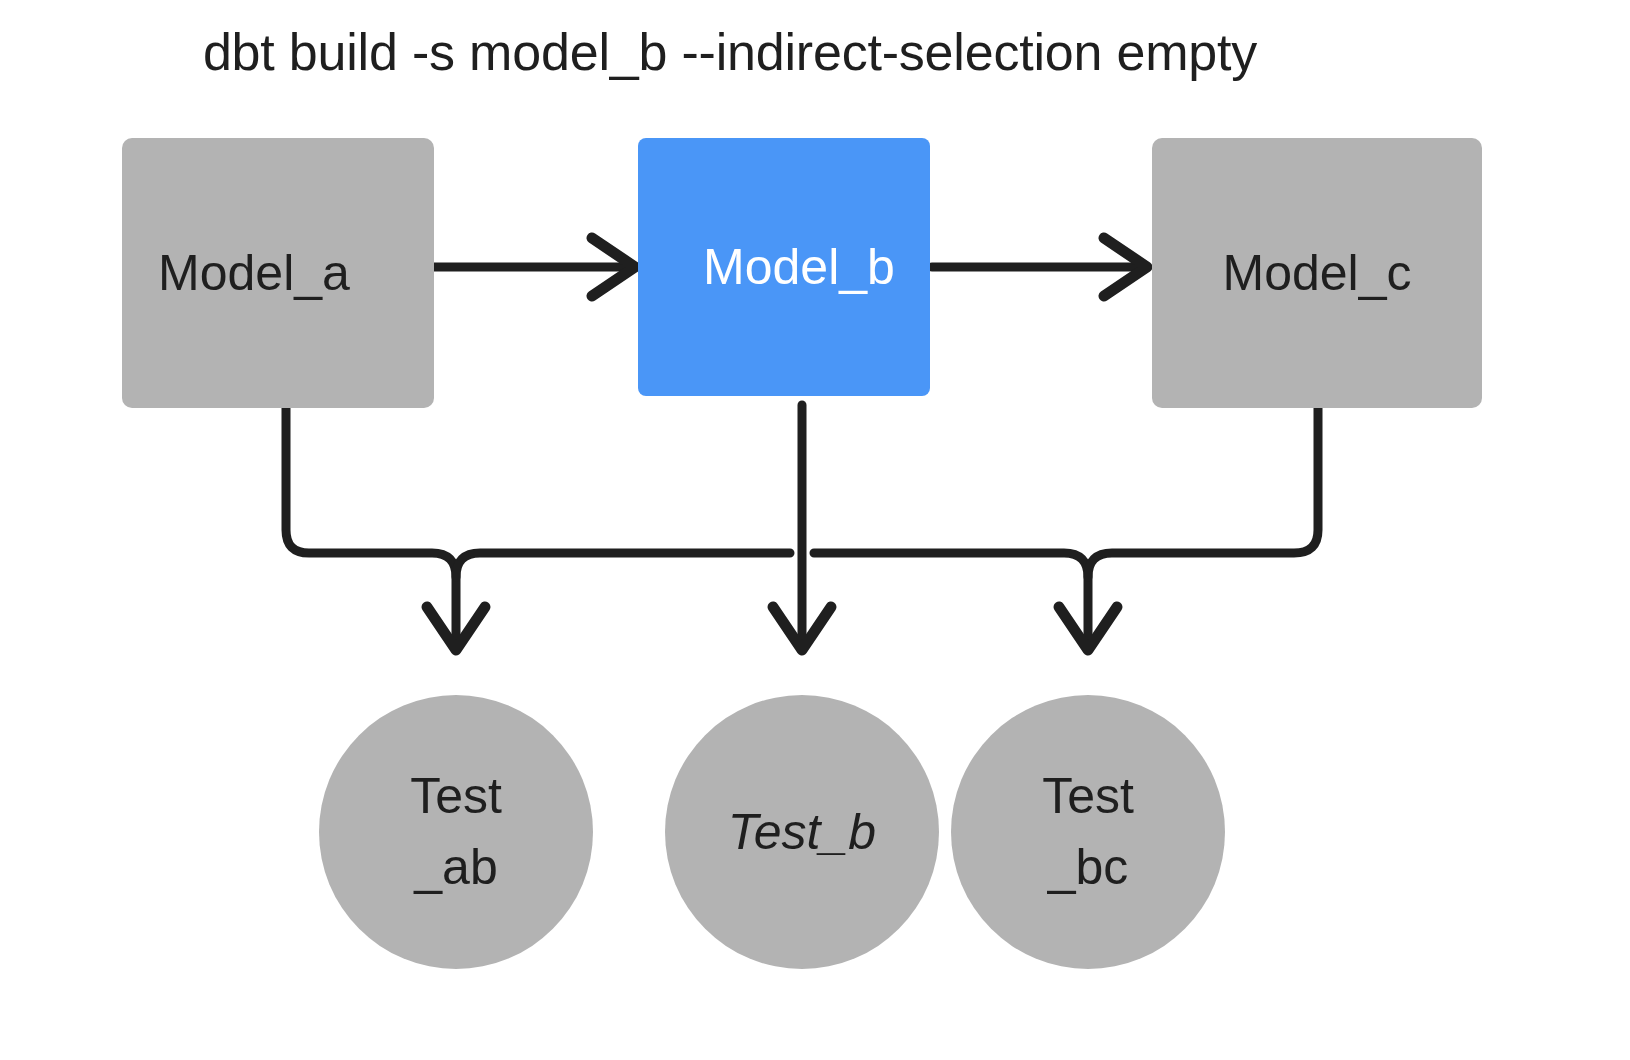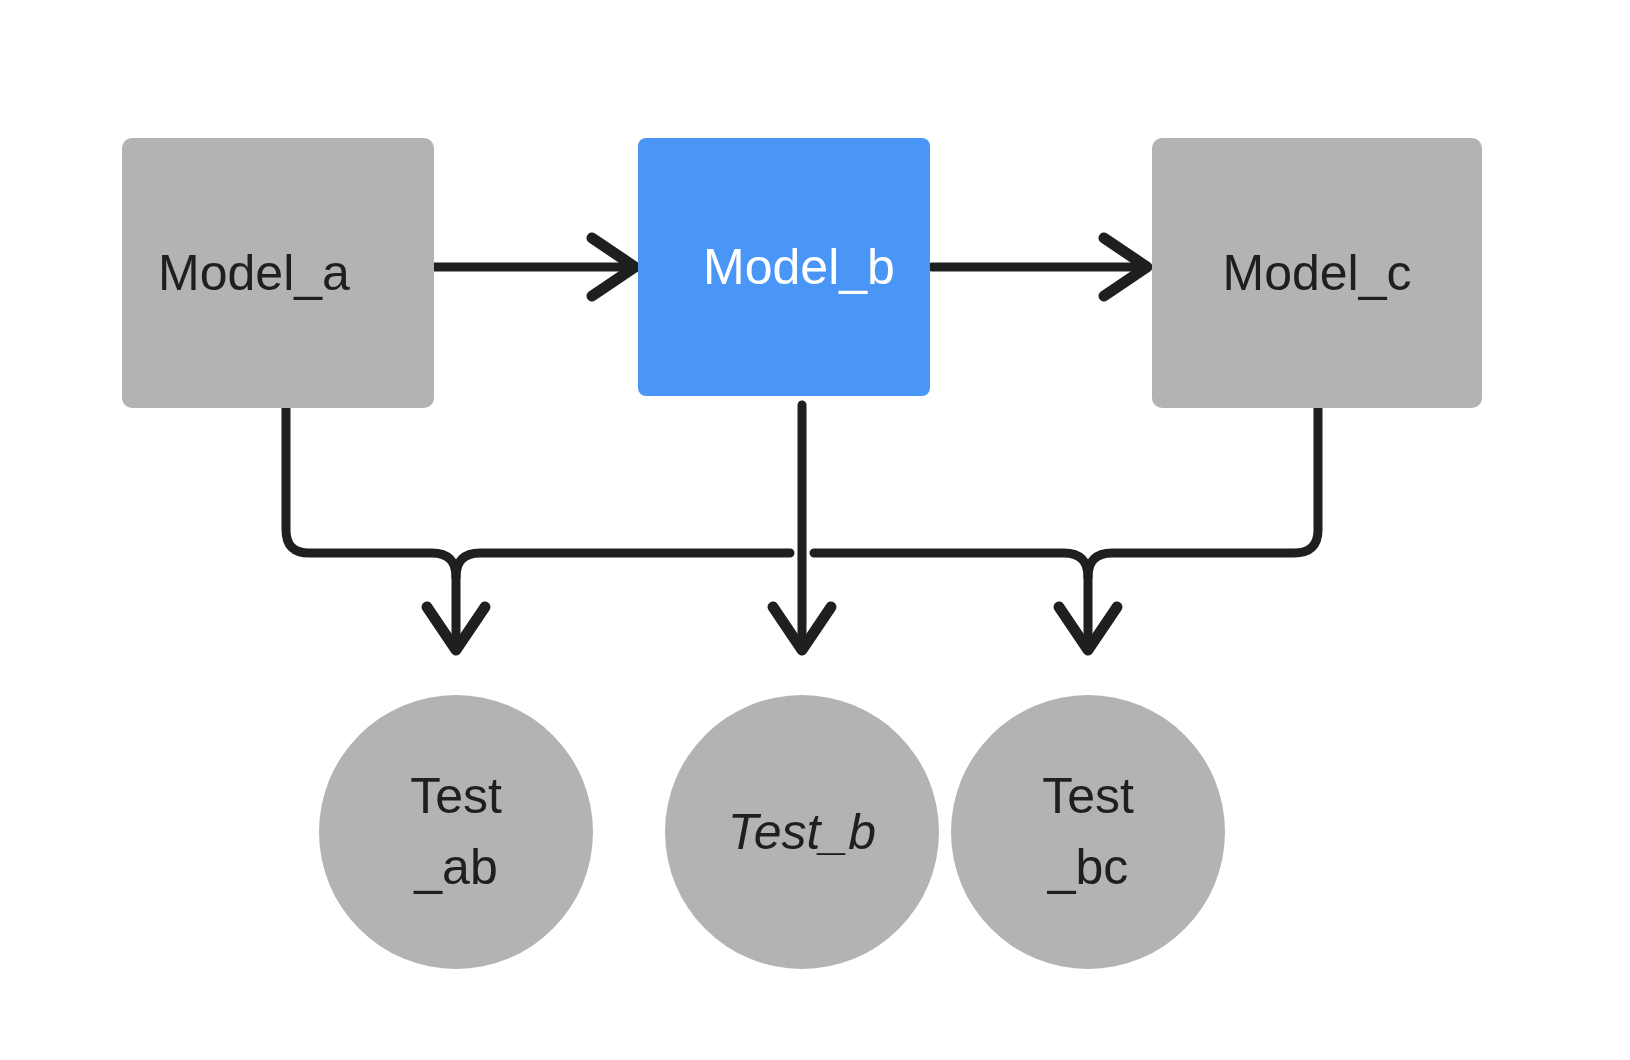--- a/index.html
+++ b/index.html
@@ -59,20 +59,21 @@
   }
   .test-label .line2 {
     margin-top: 6px;
   }
 </style>
 </head>
 <body>
 
 <div id="diagram-root">
 
+  <div class="title-text">dbt build -s model_b --indirect-selection empty</div>
 
   <svg id="diagram-svg" viewBox="0 0 1630 1060" xmlns="http://www.w3.org/2000/svg">
 
     <g fill="none" stroke="#1f1f1f" stroke-width="9" stroke-linecap="round" stroke-linejoin="round">
 
       <path d="M 286 405 L 286 530 Q 286 553 309 553 L 432 553 Q 456 553 456 577 L 456 648"></path>
 
       <path d="M 790 553 L 480 553 Q 456 553 456 577"></path>
 
       <path d="M 802 405 L 802 648"></path>

